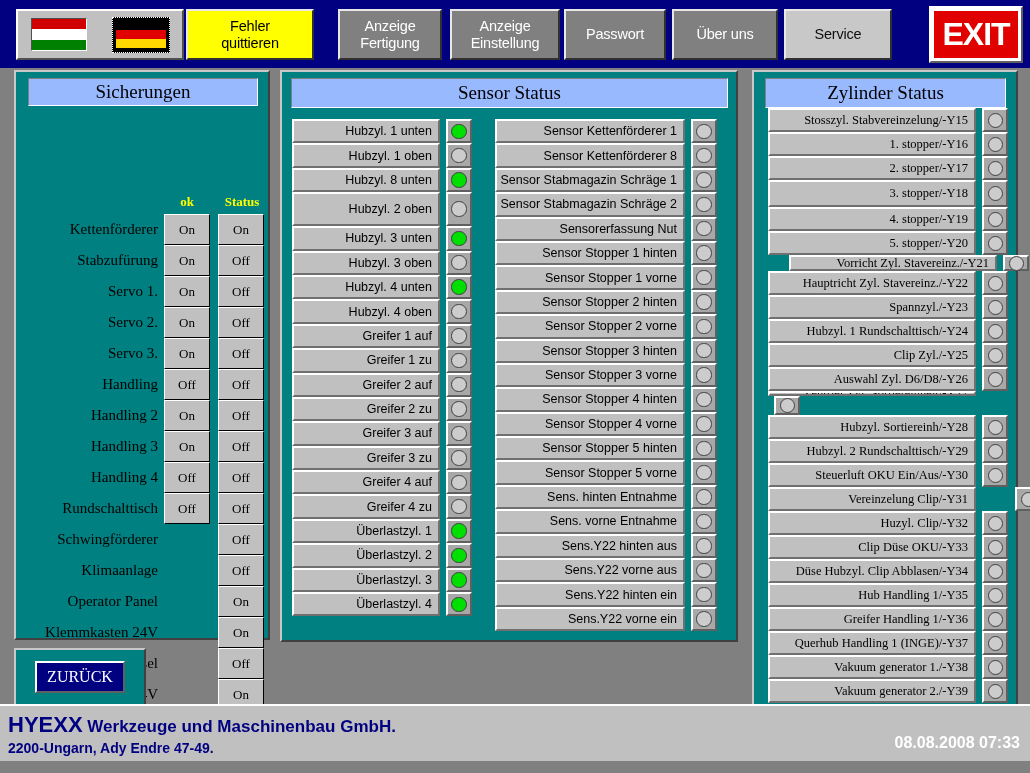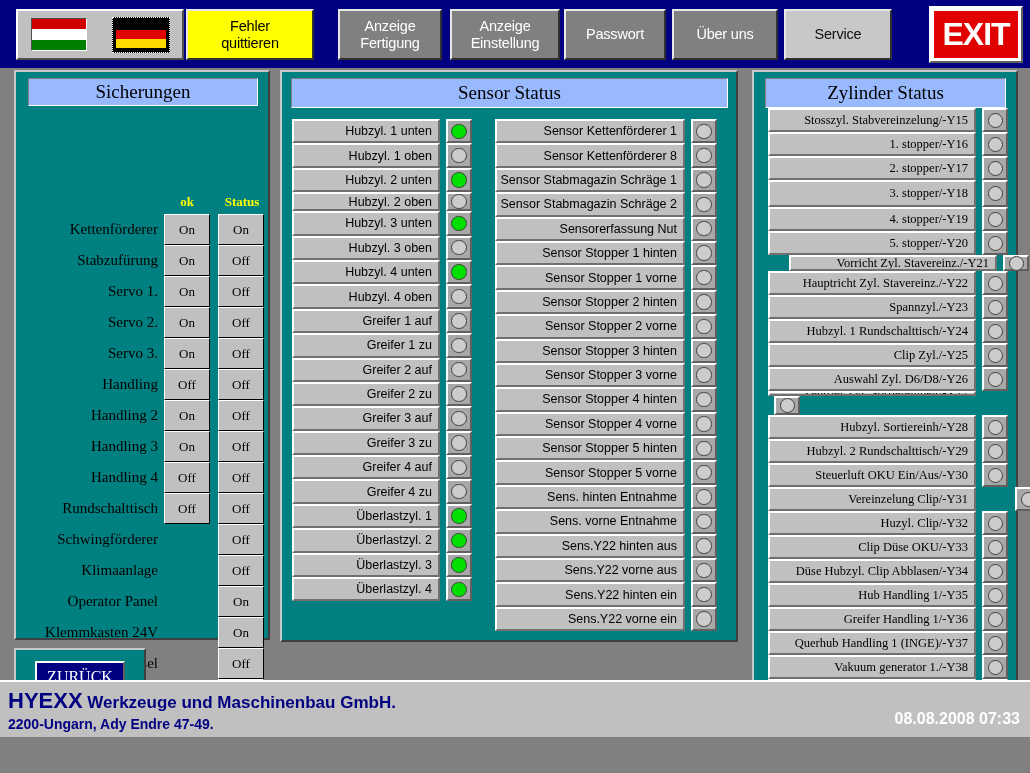--- a/index.html
+++ b/index.html
@@ -253,21 +253,21 @@
   .lamp.on  { background: #00e000; }
   .lamp.off { background: #cccccc; }
 
   
   .sensors-col .rowlabel { font-size: 12.5px; font-family: "Liberation Sans", sans-serif; }
   .cyl-col .rowlabel { font-size: 12.5px; font-family: "Liberation Serif", serif; }
 
   
   .footer {
     position: absolute;
-    left: 0; top: 680px;
+    left: 0; top: 704px;
     width: 1030px; height: 57px;
     background: #c0c0c0;
     border-top: 2px solid #ffffff;
     box-sizing: border-box;
     padding-left: 41px;
   }
   #company-line {
     position: absolute;
     left: 8px; top: 6px;
     color: #000080;
@@ -393,26 +393,26 @@
           <div class="lamp on" style="width: 15.4px; height: 15.4px;"></div>
         </div>
       </div>
       <div class="srow" style="height: 24.4px;">
         <div class="rowlabel" style="width: 148px;">Hubzyl. 1 oben</div>
         <div class="lamp-holder" style="width: 26px; margin-left: 6px;">
           <div class="lamp off" style="width: 15.4px; height: 15.4px;"></div>
         </div>
       </div>
       <div class="srow" style="height: 24.4px;">
-        <div class="rowlabel" style="width: 148px;">Hubzyl. 2 unten</div>
+        <div class="rowlabel" style="width: 148px;">Hubzyl. 8 unten</div>
         <div class="lamp-holder" style="width: 26px; margin-left: 6px;">
           <div class="lamp on" style="width: 15.4px; height: 15.4px;"></div>
         </div>
       </div>
-      <div class="srow" style="height: 19px;">
+      <div class="srow" style="height: 34px;">
         <div class="rowlabel" style="width: 148px;">Hubzyl. 2 oben</div>
         <div class="lamp-holder" style="width: 26px; margin-left: 6px;">
           <div class="lamp off" style="width: 15.4px; height: 15.4px;"></div>
         </div>
       </div>
       <div class="srow" style="height: 24.4px;">
         <div class="rowlabel" style="width: 148px;">Hubzyl. 3 unten</div>
         <div class="lamp-holder" style="width: 26px; margin-left: 6px;">
           <div class="lamp on" style="width: 15.4px; height: 15.4px;"></div>
         </div>

